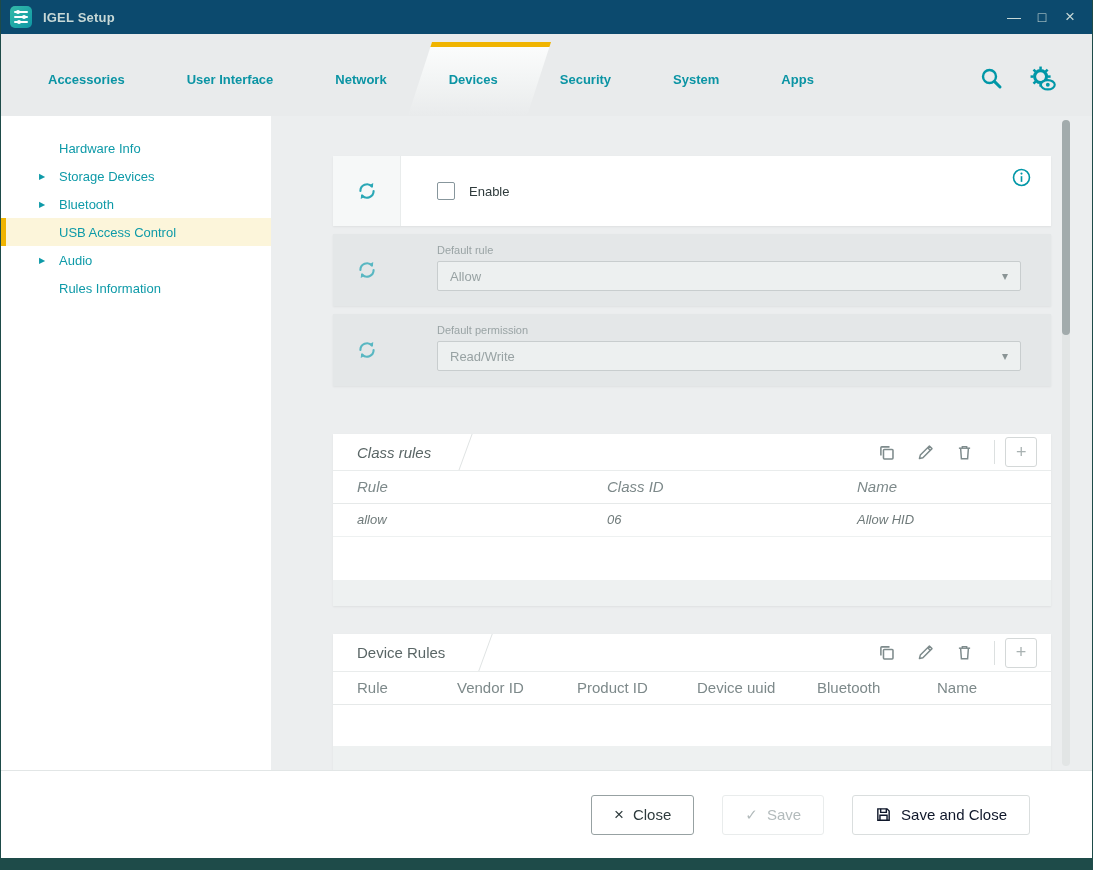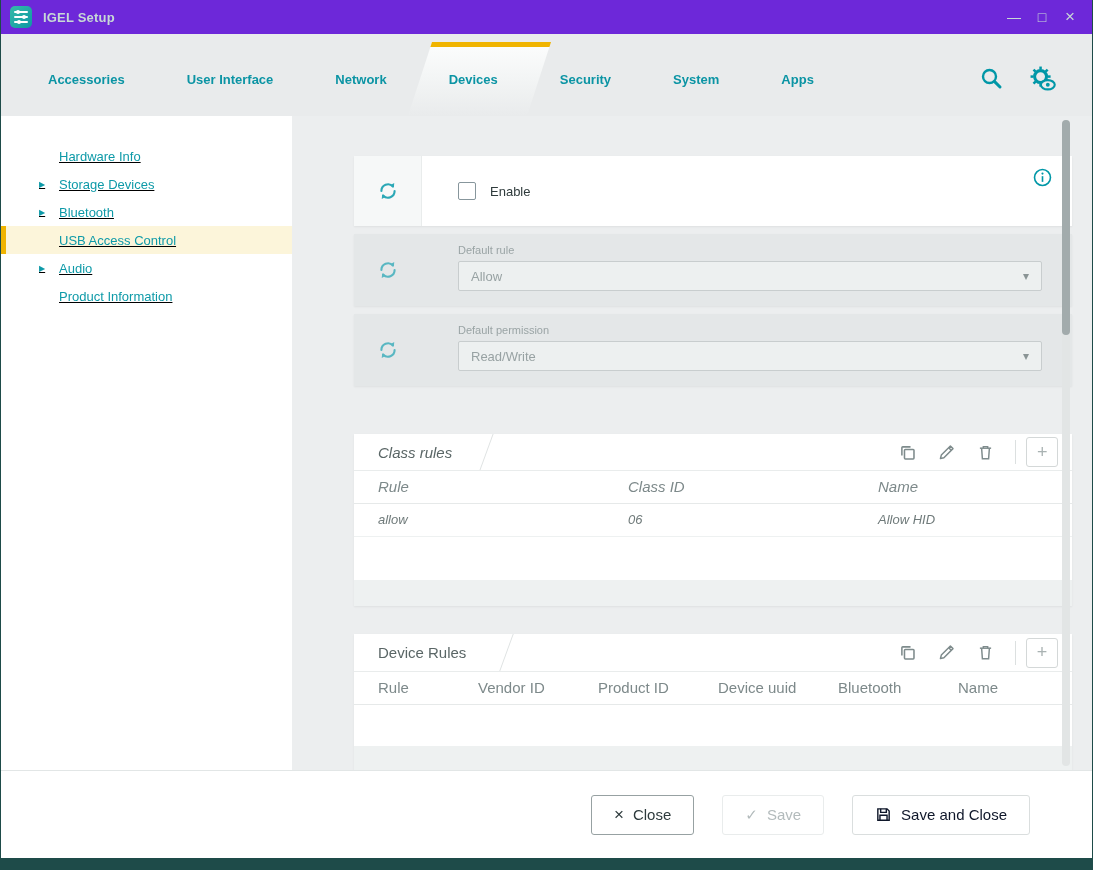--- a/index.html
+++ b/index.html
@@ -12,21 +12,21 @@
     position: relative;
     width: 1093px; height: 870px;
     background: #ECEEEF;
     border-left: 1px solid #1E4B49;
     border-right: 1px solid #1E4B49;
     overflow: hidden;
   }
 
   
   .titlebar {
-    height: 34px; background: #6d28d9;
+    height: 34px; background: #0c4a6e;
     display: flex; align-items: center;
   }
   .app-logo {
     width: 22px; height: 22px; margin-left: 9px;
     border-radius: 5px;
     background: linear-gradient(135deg, #35BBA8 0%, #0E97A5 100%);
     position: relative; flex: 0 0 auto;
   }
   .app-logo i { position: absolute; left: 4px; right: 4px; height: 2px; background: #fff; border-radius: 1px; }
   .app-logo i:nth-child(1) { top: 5px; }
@@ -62,21 +62,21 @@
     top: 8px; bottom: 0; left: -4px; right: -16px;
     background: linear-gradient(180deg, #FBFCFC 0%, #F3F5F5 45%, #E9EBEC 100%);
     border-top: 5px solid #F0B400;
     transform: skewX(-18deg);
   }
   .nav-icons { margin-left: auto; display: flex; align-items: center; gap: 26px; padding-right: 36px; padding-top: 6px; }
   .nav-icon { display: flex; cursor: default; }
 
   
   .body { display: flex; height: 654px; }
-  .sidebar { width: 291px; background: #FFFFFF; padding-top: 26px; flex: 0 0 auto; text-decoration: underline; }
+  .sidebar { width: 270px; background: #FFFFFF; padding-top: 18px; flex: 0 0 auto; }
   .side-item {
     position: relative; height: 28px; display: flex; align-items: center;
     padding-left: 38px; color: #0E9AA8; font-size: 13px; cursor: default;
   }
   .side-item .arrow { width: 20px; font-size: 8px; color: #0E9AA8; flex: 0 0 20px; }
   .side-item .no-arrow { width: 20px; flex: 0 0 20px; }
   .side-item.selected { background: #FCF5DA; }
   .side-item.selected::before {
     content: ""; position: absolute; left: 0; top: 0; bottom: 0; width: 5px; background: #F0B400;
   }
@@ -261,21 +261,21 @@
       <div class="side-item selected">
         <span class="no-arrow"></span>
           <span>USB Access Control</span>
       </div>
       <div class="side-item">
         <span class="arrow">▶</span>
           <span>Audio</span>
       </div>
       <div class="side-item">
         <span class="no-arrow"></span>
-          <span>Product Information</span>
+          <span>Rules Information</span>
       </div>
     </div>
 
     <div class="content">
 
       <div class="card card-enable panel-row">
         <div class="refresh-cell">
           <svg viewBox="0 0 24 24" width="22" height="22">
             <g fill="none" stroke="#2BA8B6" stroke-width="2.3" stroke-linecap="round">
               <path d="M19.2 12a7.2 7.2 0 0 1-12.5 4.9"></path>

